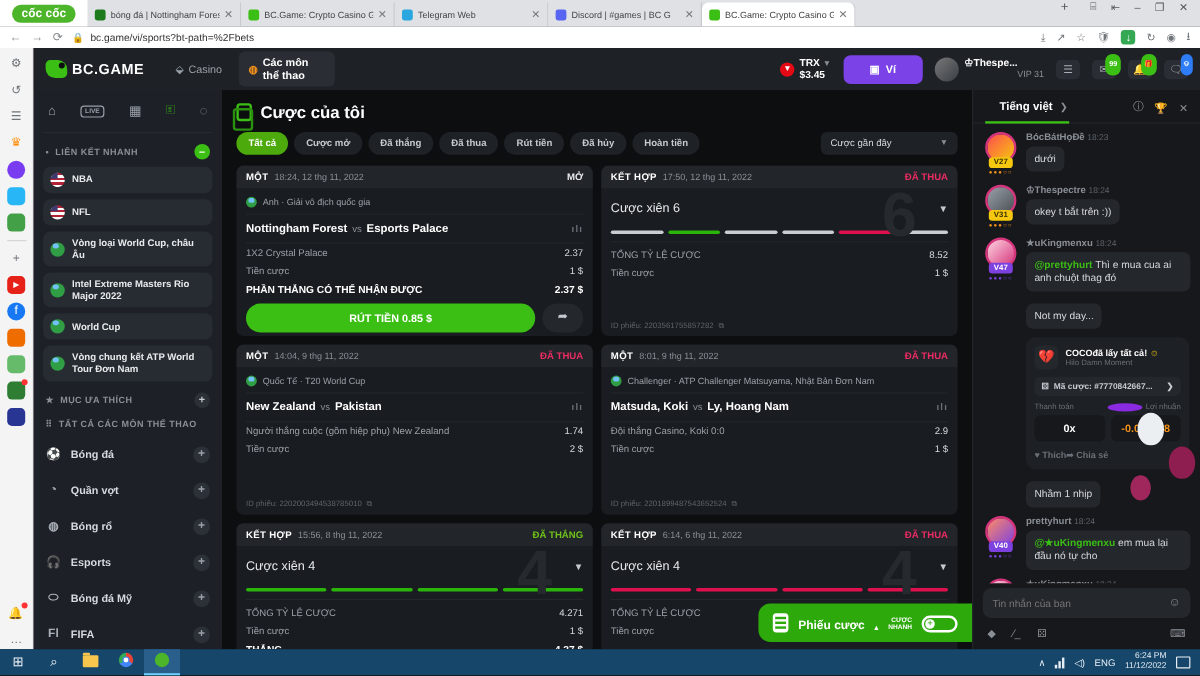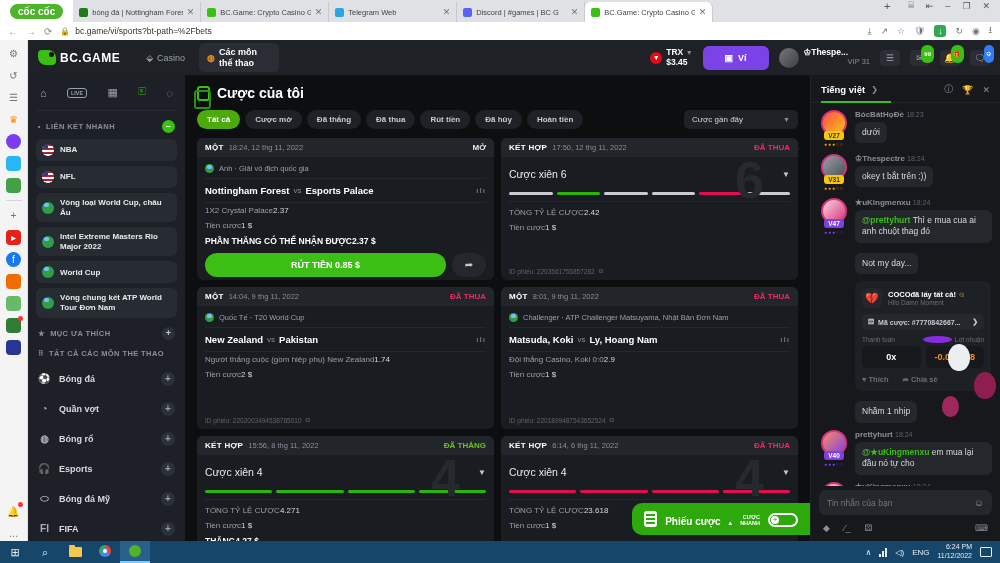--- a/index.html
+++ b/index.html
@@ -107,21 +107,21 @@
   .ctime { color:#8a8f96; font-size:7.5px; }
   .cstatus { margin-left:auto; font-size:8px; font-weight:bold; }
   .st-open { color:#e8eaec; } .st-lost { color:#ed2b63; } .st-won { color:#6fc21a; }
   .cbody { flex:1; padding:4px 8px 0 8px; display:flex; flex-direction:column; }
   .league { display:flex; align-items:center; gap:5px; color:#9aa0a8; font-size:7.5px; padding:3px 0 5px 0;
             border-bottom:1px solid #24272c; }
   .match { display:flex; align-items:center; color:#fff; font-size:9.5px; font-weight:bold; padding:6px 0;
            border-bottom:1px solid #24272c; }
   .vs { color:#8a8f96; font-weight:normal; font-size:8px; margin:0 4px; }
   .charticon { margin-left:auto; color:#6a7077; font-size:8px; letter-spacing:1px; }
-  .crow { display:flex; justify-content:flex-start; color:#9aa0a8; font-size:8px; padding:3px 0; }
+  .crow { display:flex; justify-content:space-between; color:#9aa0a8; font-size:8px; padding:3px 0; }
   .crow .rv { color:#d6d9dd; }
   .crow.bold { color:#fff; font-weight:bold; font-size:8.5px; }
   .crow.bold .rv { color:#fff; }
   .cashrow { display:flex; gap:6px; margin-top:4px; }
   .cashbtn { flex:1; background:#3bbf14; color:#fff; font-weight:bold; font-size:9px; border:none;
              border-radius:12px; padding:6px 0; text-align:center; }
   .sharebtn { width:34px; background:#24272c; border-radius:12px; color:#c6cad0; font-size:10px; text-align:center; line-height:24px; }
   .cfoot { padding:4px 8px 5px 8px; color:#5d646b; font-size:6.5px; display:flex; gap:4px; align-items:center; }
   .combotitle { display:flex; align-items:center; color:#e8eaec; font-size:10.5px; padding:7px 0 12px 0; }
   .combocaret { margin-left:auto; color:#c6cad0; font-size:8px; }
@@ -136,21 +136,21 @@
   .fabicon::after { content:""; position:absolute; left:2px; top:3px; right:2px; height:2px; background:#2ea90c; box-shadow:0 4px 0 #2ea90c, 0 8px 0 #2ea90c; }
   .fablabel { font-size:10px; font-weight:bold; }
   .fabquick { font-size:5.5px; font-weight:bold; text-align:right; line-height:1.2; }
   .toggle { width:30px; height:14px; border:2px solid #fff; border-radius:8px; position:relative; }
   .toggle::after { content:"+"; position:absolute; left:1px; top:1px; width:8px; height:8px; background:#fff;
                    color:#2ea90c; border-radius:50%; font-size:8px; line-height:8px; text-align:center; }
 
   
   .chat { width:190px; background:#16181c; flex:none; display:flex; flex-direction:column; border-left:1px solid #22252a; }
   .chathead { display:flex; align-items:center; gap:6px; padding:8px 10px 6px 10px; border-bottom:1px solid #22252a; position:relative; }
-  .chlang { color:#fff; font-size:9.5px; font-weight:bold; }
+  .chlang { color:#fff; font-size:9.5px; font-weight:bold;margin-left:12px; }
   .chlang-underline { position:absolute; left:10px; bottom:-1px; width:70px; height:2px; background:#3bbf14; }
   .chicons { margin-left:auto; display:flex; gap:9px; align-items:center; color:#8a8f96; font-size:9px; }
   .trophy { color:#f5c80f; }
   .msgs { flex:1; overflow:hidden; padding:7px 8px; position:relative; }
   .msg { display:flex; gap:6px; margin-bottom:7px; }
   .avcol { width:30px; flex:none; display:flex; flex-direction:column; align-items:center; }
   .chatav { width:26px; height:26px; border-radius:50%; border:2px solid #d4357c; }
   .vbadge { margin-top:-5px; font-size:6.5px; font-weight:bold; padding:1px 4px; border-radius:3px; z-index:1; }
   .vbadge.yellow { background:#f5c80f; color:#3a2f00; }
   .vbadge.purple { background:#7d41e0; color:#fff; }
@@ -169,21 +169,21 @@
   .sctitle { color:#fff; font-size:7.5px; font-weight:bold; }
   .scsub { color:#6a7077; font-size:6.5px; }
   .codebar { margin-top:6px; background:#24272c; border-radius:5px; color:#c6cad0; font-size:7px; font-weight:bold;
              padding:4px 6px; display:flex; align-items:center; gap:4px; }
   .sclabels { display:flex; margin-top:6px; color:#6a7077; font-size:6.5px; }
   .sclabels span { flex:1; display:flex; align-items:center; gap:3px; }
   .ccoin { width:7px; height:7px; border-radius:50%; background:#8a2be2; display:inline-block; }
   .scvals { display:flex; gap:5px; margin-top:3px; }
   .scbox { flex:1; background:#16181c; border-radius:5px; text-align:center; padding:6px 0; font-size:9px; font-weight:bold; color:#fff; }
   .scbox.profit { color:#f7931a; }
-  .scactions { display:flex; gap:14px; margin-top:7px; color:#6a7077; font-size:7.5px; font-weight:bold; }
+  .scactions { display:flex; margin-top:7px; color:#6a7077; font-size:7.5px; font-weight:bold; }
   .balloons { position:absolute; right:4px; bottom:52px; width:56px; height:90px; pointer-events:none; }
   .balloon { position:absolute; width:22px; height:27px; border-radius:50% 50% 48% 48%; }
   .b1 { background:#eceff1; left:8px; top:0; } .b2 { background:#8e1e4f; right:0; top:28px; }
   .b3 { background:#a0275c; left:2px; top:52px; width:17px; height:21px; }
   .chatinput { margin:4px 8px; background:#24272c; border-radius:7px; display:flex; align-items:center; padding:7px 8px; }
   .chatinput input { flex:1; background:transparent; border:none; outline:none; color:#c6cad0; font-size:8.5px;
                      font-family:"Liberation Sans",sans-serif; }
   .smiley { color:#8a8f96; font-size:10px; }
   .chattools { display:flex; align-items:center; gap:14px; padding:4px 12px 8px 12px; color:#8a8f96; font-size:9px; }
   .kbicon { margin-left:auto; }
@@ -496,21 +496,21 @@
             <div class="segbar">
                     <span class="seg gray"></span>
                     <span class="seg green"></span>
                     <span class="seg gray"></span>
                     <span class="seg gray"></span>
                     <span class="seg lose"></span>
                     <span class="seg gray"></span>
                   </div>
             <div class="crow">
        <span>TỔNG TỶ LỆ CƯỢC</span>
-                    <span class="rv">2.42</span>
+                    <span class="rv">8.52</span>
                   </div>
                   <div class="crow">
        <span>Tiền cược</span>
                     <span class="rv">1 $</span>
                   </div>
                 </div>
                 <div class="cfoot">
        <span>ID phiếu: 2203561755857282</span>
        <span>⧉</span>
                 </div>

